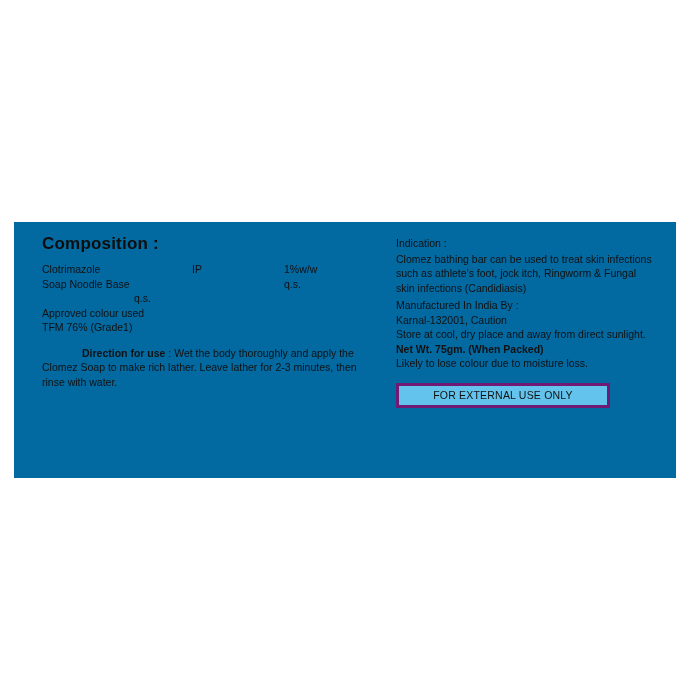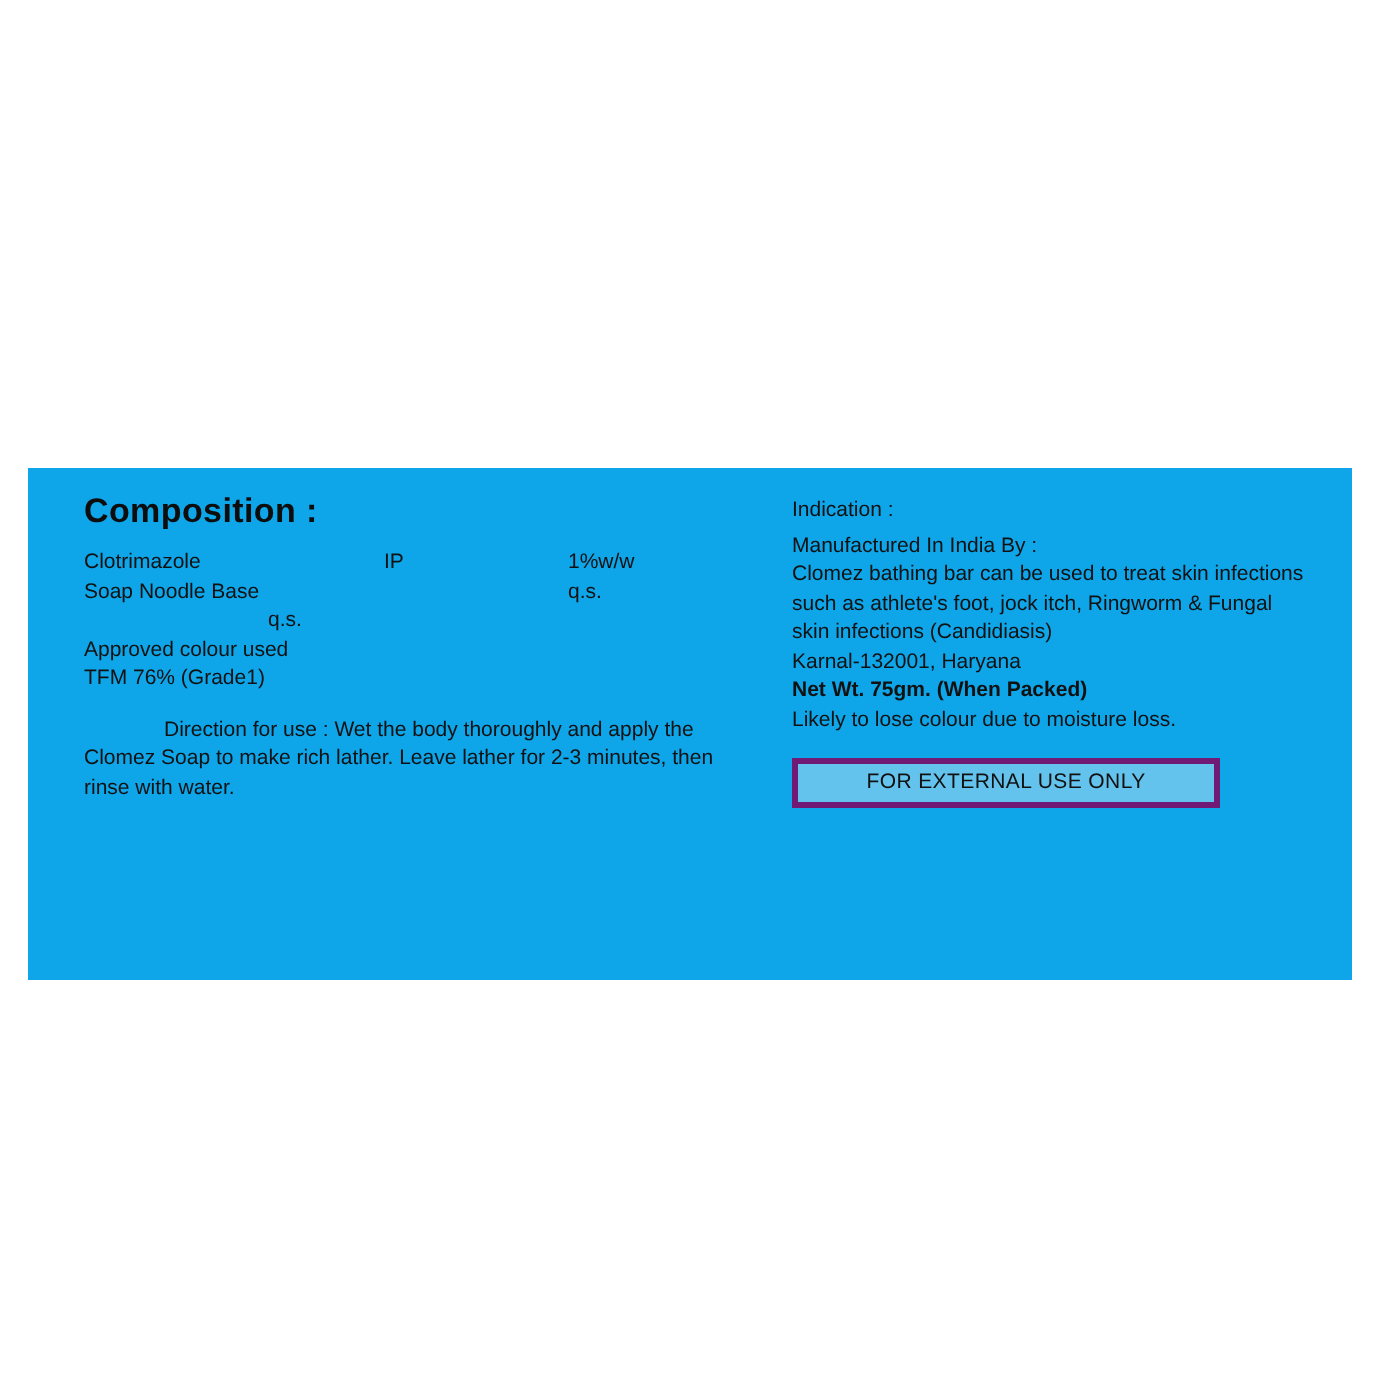--- a/index.html
+++ b/index.html
@@ -18,23 +18,22 @@
     width: 690px;
     height: 700px;
     background: #ffffff;
   }
   .label-card {
     position: absolute;
     left: 14px;
     top: 222px;
     width: 662px;
     height: 256px;
-    background: #0ea5e9;
+    background: #0369a1;
     box-sizing: border-box;
-    margin-top: 12px;
   }
   .col-left {
     position: absolute;
     left: 28px;
     top: 12px;
     width: 340px;
     color: #111;
   }
   .col-right {
     position: absolute;
@@ -71,21 +70,21 @@
   .ing-single {
     display: block;
   }
   .para {
     font-size: 10.5px;
     line-height: 14.8px;
     margin-top: 11px;
     color: #111;
   }
   .para b {
-    font-weight: normal;
+    font-weight: bold;
     padding-left: 40px;
   }
   .r-heading {
     font-size: 10.5px;
     line-height: 14.5px;
     margin: 0 0 1px 0;
     color: #111;
   }
   .r-text {
     font-size: 10.5px;
@@ -153,27 +152,28 @@
       <div class="para">
         <b>Direction for use</b><span> : Wet the body thoroughly and apply the Clomez Soap to make rich lather. Leave lather for 2-3 minutes, then rinse with water.</span>
       </div>
 
 
     </div>
 
     <div class="col-right">
 
       <div class="r-heading">Indication :</div>
+      <div class="r-text">Clomez bathing bar can be used to treat skin infections such as athlete's foot, jock itch, Ringworm &amp; Fungal skin infections (Candidiasis)</div>
+
       <div class="r-text r-gap">Manufactured In India By :</div>
 
-      <div class="r-text">Clomez bathing bar can be used to treat skin infections such as athlete's foot, jock itch, Ringworm &amp; Fungal skin infections (Candidiasis)</div>
 
+      <div class="r-text">Karnal-132001, Caution</div>
 
-      <div class="r-text">Karnal-132001, Haryana</div>
-
+      <div class="r-text">Store at cool, dry place and away from direct sunlight.</div>
 
       <div class="r-text bold-line">Net Wt. 75gm. (When Packed)</div>
 
       <div class="r-text">Likely to lose colour due to moisture loss.</div>
 
       <div class="ext-box">FOR EXTERNAL USE ONLY</div>
 
     </div>
 
   </div>

